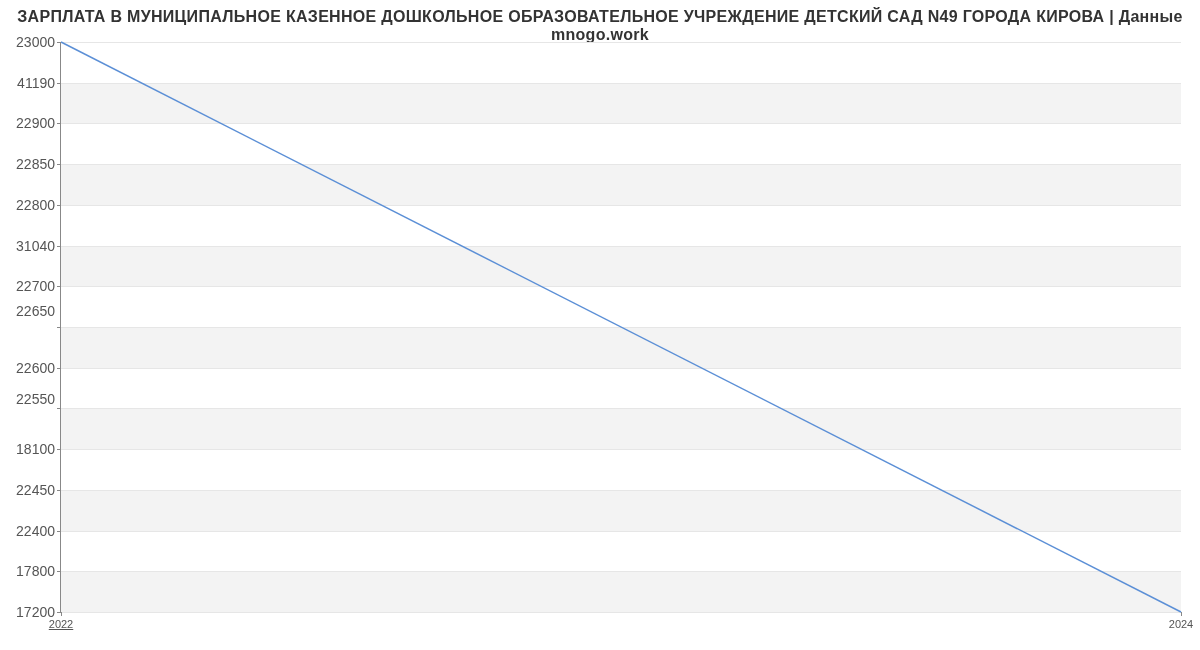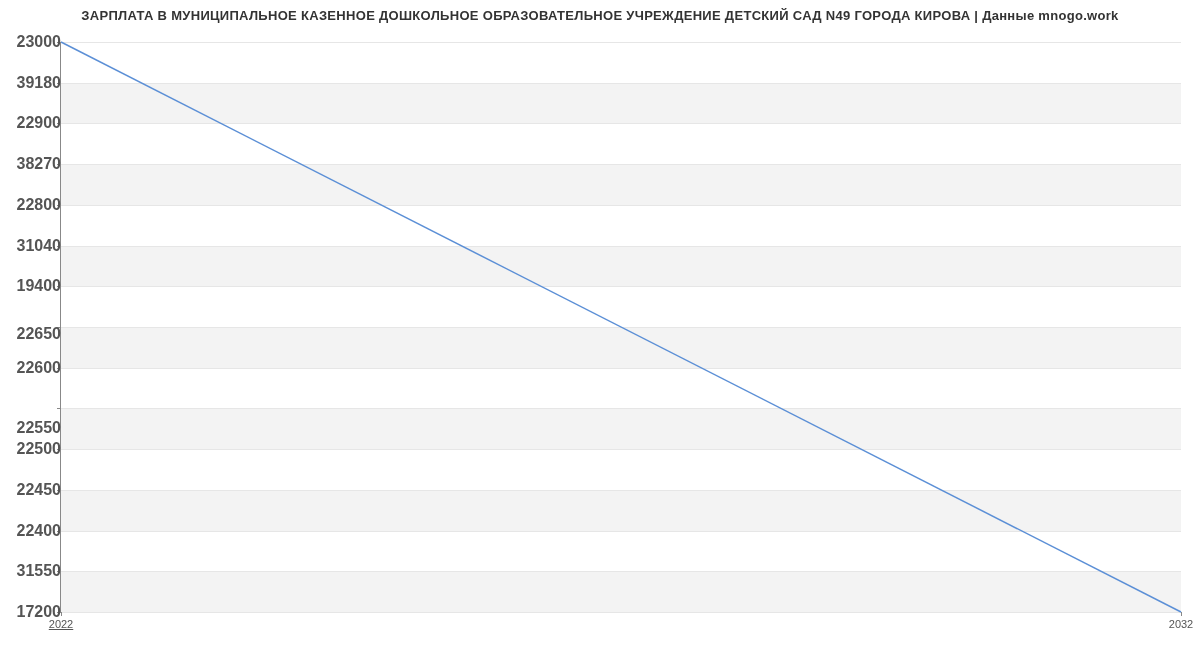--- a/index.html
+++ b/index.html
@@ -12,21 +12,21 @@
     width: 1200px;
     height: 650px;
     position: relative;
   }
   .chart-title {
     position: absolute;
     top: 8px;
     left: 0;
     right: 0;
     text-align: center;
-    font-size: 13px;
+    font-size: 16px;
     font-weight: bold;
     color: #333;
     letter-spacing: 0.3px;
   }
   .plot-area {
     position: absolute;
     left: 60px;
     top: 42px;
     width: 1120px;
     height: 570px;
@@ -42,26 +42,25 @@
   .grid-line {
     position: absolute;
     left: 0;
     width: 100%;
     height: 1px;
     background: #e6e6e6;
   }
   .y-tick-label {
     position: absolute;
     right: 100%;
-    margin-right: 0;
+    margin-right: 6px;
     transform: translateY(-50%);
-    font-size: 16px;
+    font-size: 14px;
     color: #555;
     white-space: nowrap;
-    font-weight: bold;
   }
   .x-tick-label {
     position: absolute;
     top: 100%;
     margin-top: 6px;
     transform: translateX(-50%);
     font-size: 11px;
     color: #555;
     white-space: nowrap;
   }
@@ -120,45 +119,45 @@
       <div class="grid-line" style="top: 122.143px;"></div>
       <div class="grid-line" style="top: 81.4286px;"></div>
       <div class="grid-line" style="top: 40.7143px;"></div>
       <div class="grid-line" style="top: 0px;"></div>
       <svg class="line-svg" id="line-svg" preserveAspectRatio="none" viewBox="0 0 1120 570">
         <path class="data-line" d="M0 0 L1120 570"></path>
       </svg>
   <div class="tick-mark-y" style="top: 570px;"></div>
       <div class="y-tick-label" style="top: 570px;">17200</div>
       <div class="tick-mark-y" style="top: 529.286px;"></div>
-      <div class="y-tick-label" style="top: 529.286px;">31550</div>
+      <div class="y-tick-label" style="top: 529.286px;">17800</div>
       <div class="tick-mark-y" style="top: 488.571px;"></div>
       <div class="y-tick-label" style="top: 488.571px;">22400</div>
       <div class="tick-mark-y" style="top: 447.857px;"></div>
       <div class="y-tick-label" style="top: 447.857px;">22450</div>
       <div class="tick-mark-y" style="top: 407.143px;"></div>
-      <div class="y-tick-label" style="top: 407.143px;">22500</div>
+      <div class="y-tick-label" style="top: 407.143px;">18100</div>
       <div class="tick-mark-y" style="top: 366.429px;"></div>
-      <div class="y-tick-label" style="top: 386px;">22550</div>
+      <div class="y-tick-label" style="top: 357px;">22550</div>
       <div class="tick-mark-y" style="top: 325.714px;"></div>
       <div class="y-tick-label" style="top: 325.714px;">22600</div>
       <div class="tick-mark-y" style="top: 285px;"></div>
-      <div class="y-tick-label" style="top: 292px; text-align: center;">22650</div>
+      <div class="y-tick-label" style="top: 269px; text-align: center;">22650</div>
       <div class="tick-mark-y" style="top: 244.286px;"></div>
-      <div class="y-tick-label" style="top: 244.286px;">19400</div>
+      <div class="y-tick-label" style="top: 244.286px;">22700</div>
       <div class="tick-mark-y" style="top: 203.571px;"></div>
       <div class="y-tick-label" style="top: 203.571px;">31040</div>
       <div class="tick-mark-y" style="top: 162.857px;"></div>
       <div class="y-tick-label" style="top: 162.857px; text-align: center;">22800</div>
       <div class="tick-mark-y" style="top: 122.143px;"></div>
-      <div class="y-tick-label" style="top: 122.143px;">38270</div>
+      <div class="y-tick-label" style="top: 122.143px;">22850</div>
       <div class="tick-mark-y" style="top: 81.4286px;"></div>
       <div class="y-tick-label" style="top: 81.4286px; text-align: right;">22900</div>
       <div class="tick-mark-y" style="top: 40.7143px;"></div>
-      <div class="y-tick-label" style="top: 40.7143px;">39180</div>
+      <div class="y-tick-label" style="top: 40.7143px;">41190</div>
       <div class="tick-mark-y" style="top: 0px;"></div>
       <div class="y-tick-label" style="top: 0px;">23000</div>
       <div class="tick-mark-x" style="left: 0px;"></div>
       <div class="x-tick-label" style="left: 0px; text-decoration: underline;">2022</div>
       <div class="tick-mark-x" style="left: 1120px;"></div>
-      <div class="x-tick-label" style="left: 1120px;">2032</div>
+      <div class="x-tick-label" style="left: 1120px;">2024</div>
     </div>
 </div>
 
 </body></html>

